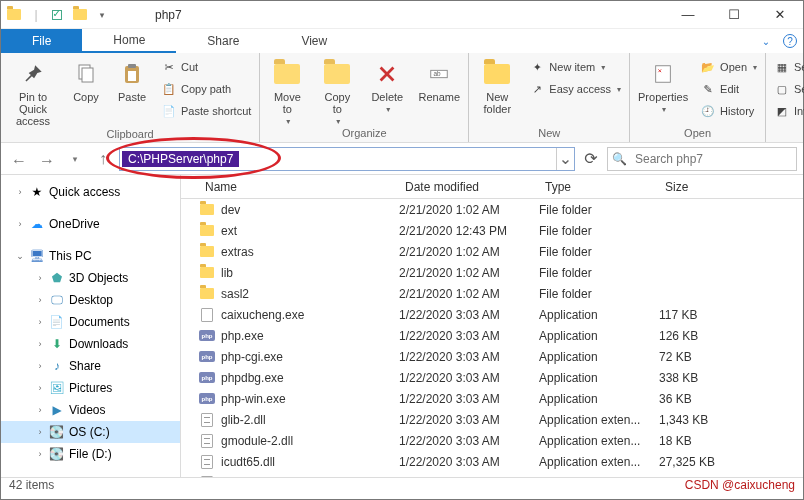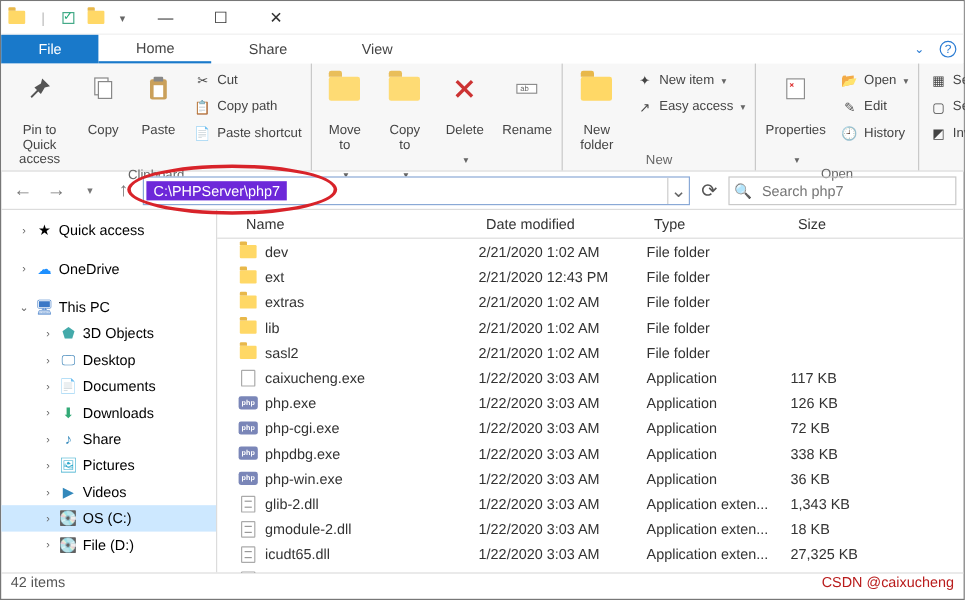--- a/index.html
+++ b/index.html
@@ -31,33 +31,33 @@
   .ribbon-tabs .tab{padding:0 31px;display:flex;align-items:center;color:#444}
   .ribbon-tabs .file{background:var(--file-blue);color:#fff}
   .help{margin-left:auto;display:flex;align-items:center;padding:0 6px;gap:8px}
   .help span{width:18px;height:18px;display:flex;align-items:center;justify-content:center;color:#2b7cd3}
 
   
   .ribbon{height:90px;background:#f7f7f7;border-bottom:1px solid var(--border);display:flex;align-items:stretch;font-size:11px;color:#444}
   .grp{border-right:1px solid var(--border-dark);display:flex;flex-direction:column;padding:2px 4px 0}
   .grp-body{flex:1;display:flex;align-items:flex-start;gap:4px}
   .grp-label{text-align:center;font-size:11px;color:#666;padding:1px 0 3px}
-  .big{width:56px;display:flex;flex-direction:column;align-items:center;gap:14px;padding-top:4px}
+  .big{width:56px;display:flex;flex-direction:column;align-items:center;gap:2px;padding-top:4px}
   .big .ico{width:30px;height:30px;display:flex;align-items:center;justify-content:center}
   .big span.lbl{text-align:center;line-height:1.1}
   .small-list{display:flex;flex-direction:column;gap:2px;padding-top:2px}
   .small-list .row{display:flex;align-items:center;gap:4px;height:20px;padding:0 4px;white-space:nowrap}
   .small-list .row .ico{width:16px;height:16px;display:flex;align-items:center;justify-content:center}
   .chev{font-size:8px;color:#666;margin-left:2px}
 
   
   .navrow{height:32px;display:flex;align-items:center;padding:4px 6px;gap:4px;border-bottom:1px solid var(--border)}
   .navbtn{width:24px;height:24px;display:flex;align-items:center;justify-content:center;color:#777}
   .pathbox{flex:1;height:24px;border:1px solid #8aa9d6;display:flex;align-items:center;position:relative;background:#fff}
-  .path-txt{background:#6d28d9;color:#fff;padding:1px 6px;font-size:12px;margin-left:2px}
+  .path-txt{background:#4c1d95;color:#fff;padding:1px 6px;font-size:12px;margin-left:2px}
   .path-dd{margin-left:auto;width:18px;display:flex;align-items:center;justify-content:center;color:#666;border-left:1px solid #ccc;height:100%}
   .circle{position:absolute;left:-14px;top:-11px;width:175px;height:42px;border:3px solid #d8232a;border-radius:50%;pointer-events:none}
   .refresh{width:24px;height:24px;display:flex;align-items:center;justify-content:center;color:#555}
   .searchbox{width:190px;height:24px;border:1px solid var(--border-dark);display:flex;align-items:center;padding:0 4px;gap:6px;font-size:12px;color:#777}
   .searchbox input{border:none;outline:none;flex:1;font-size:12px;background:transparent}
 
   
   .content{flex:1;display:flex;min-height:0}
   .tree{width:180px;border-right:1px solid var(--border);overflow-y:auto;font-size:12px;padding-top:6px}
   .tree .node{display:flex;align-items:center;height:22px;gap:4px;padding-left:14px}
@@ -106,20 +106,21 @@
         </div>
       <div class="ic" style="color:#bbb">|</div>
       <div class="ic">
           <span class="chk on"></span>
         </div>
       <div class="ic">
           <div class="folder-ic"></div>
         </div>
       <div class="ic" style="font-size:9px;color:#666">▾</div>
     </div>
+    <div class="title">php7</div>
     <div class="winbtns">
       <div>—</div>
       <div>☐</div>
       <div class="close">✕</div>
     </div>
   </div>
 
   <div class="ribbon-tabs">
     <div class="tab file">File</div>
     <div class="tab" style="border-bottom:2px solid var(--file-blue)">Home</div>

